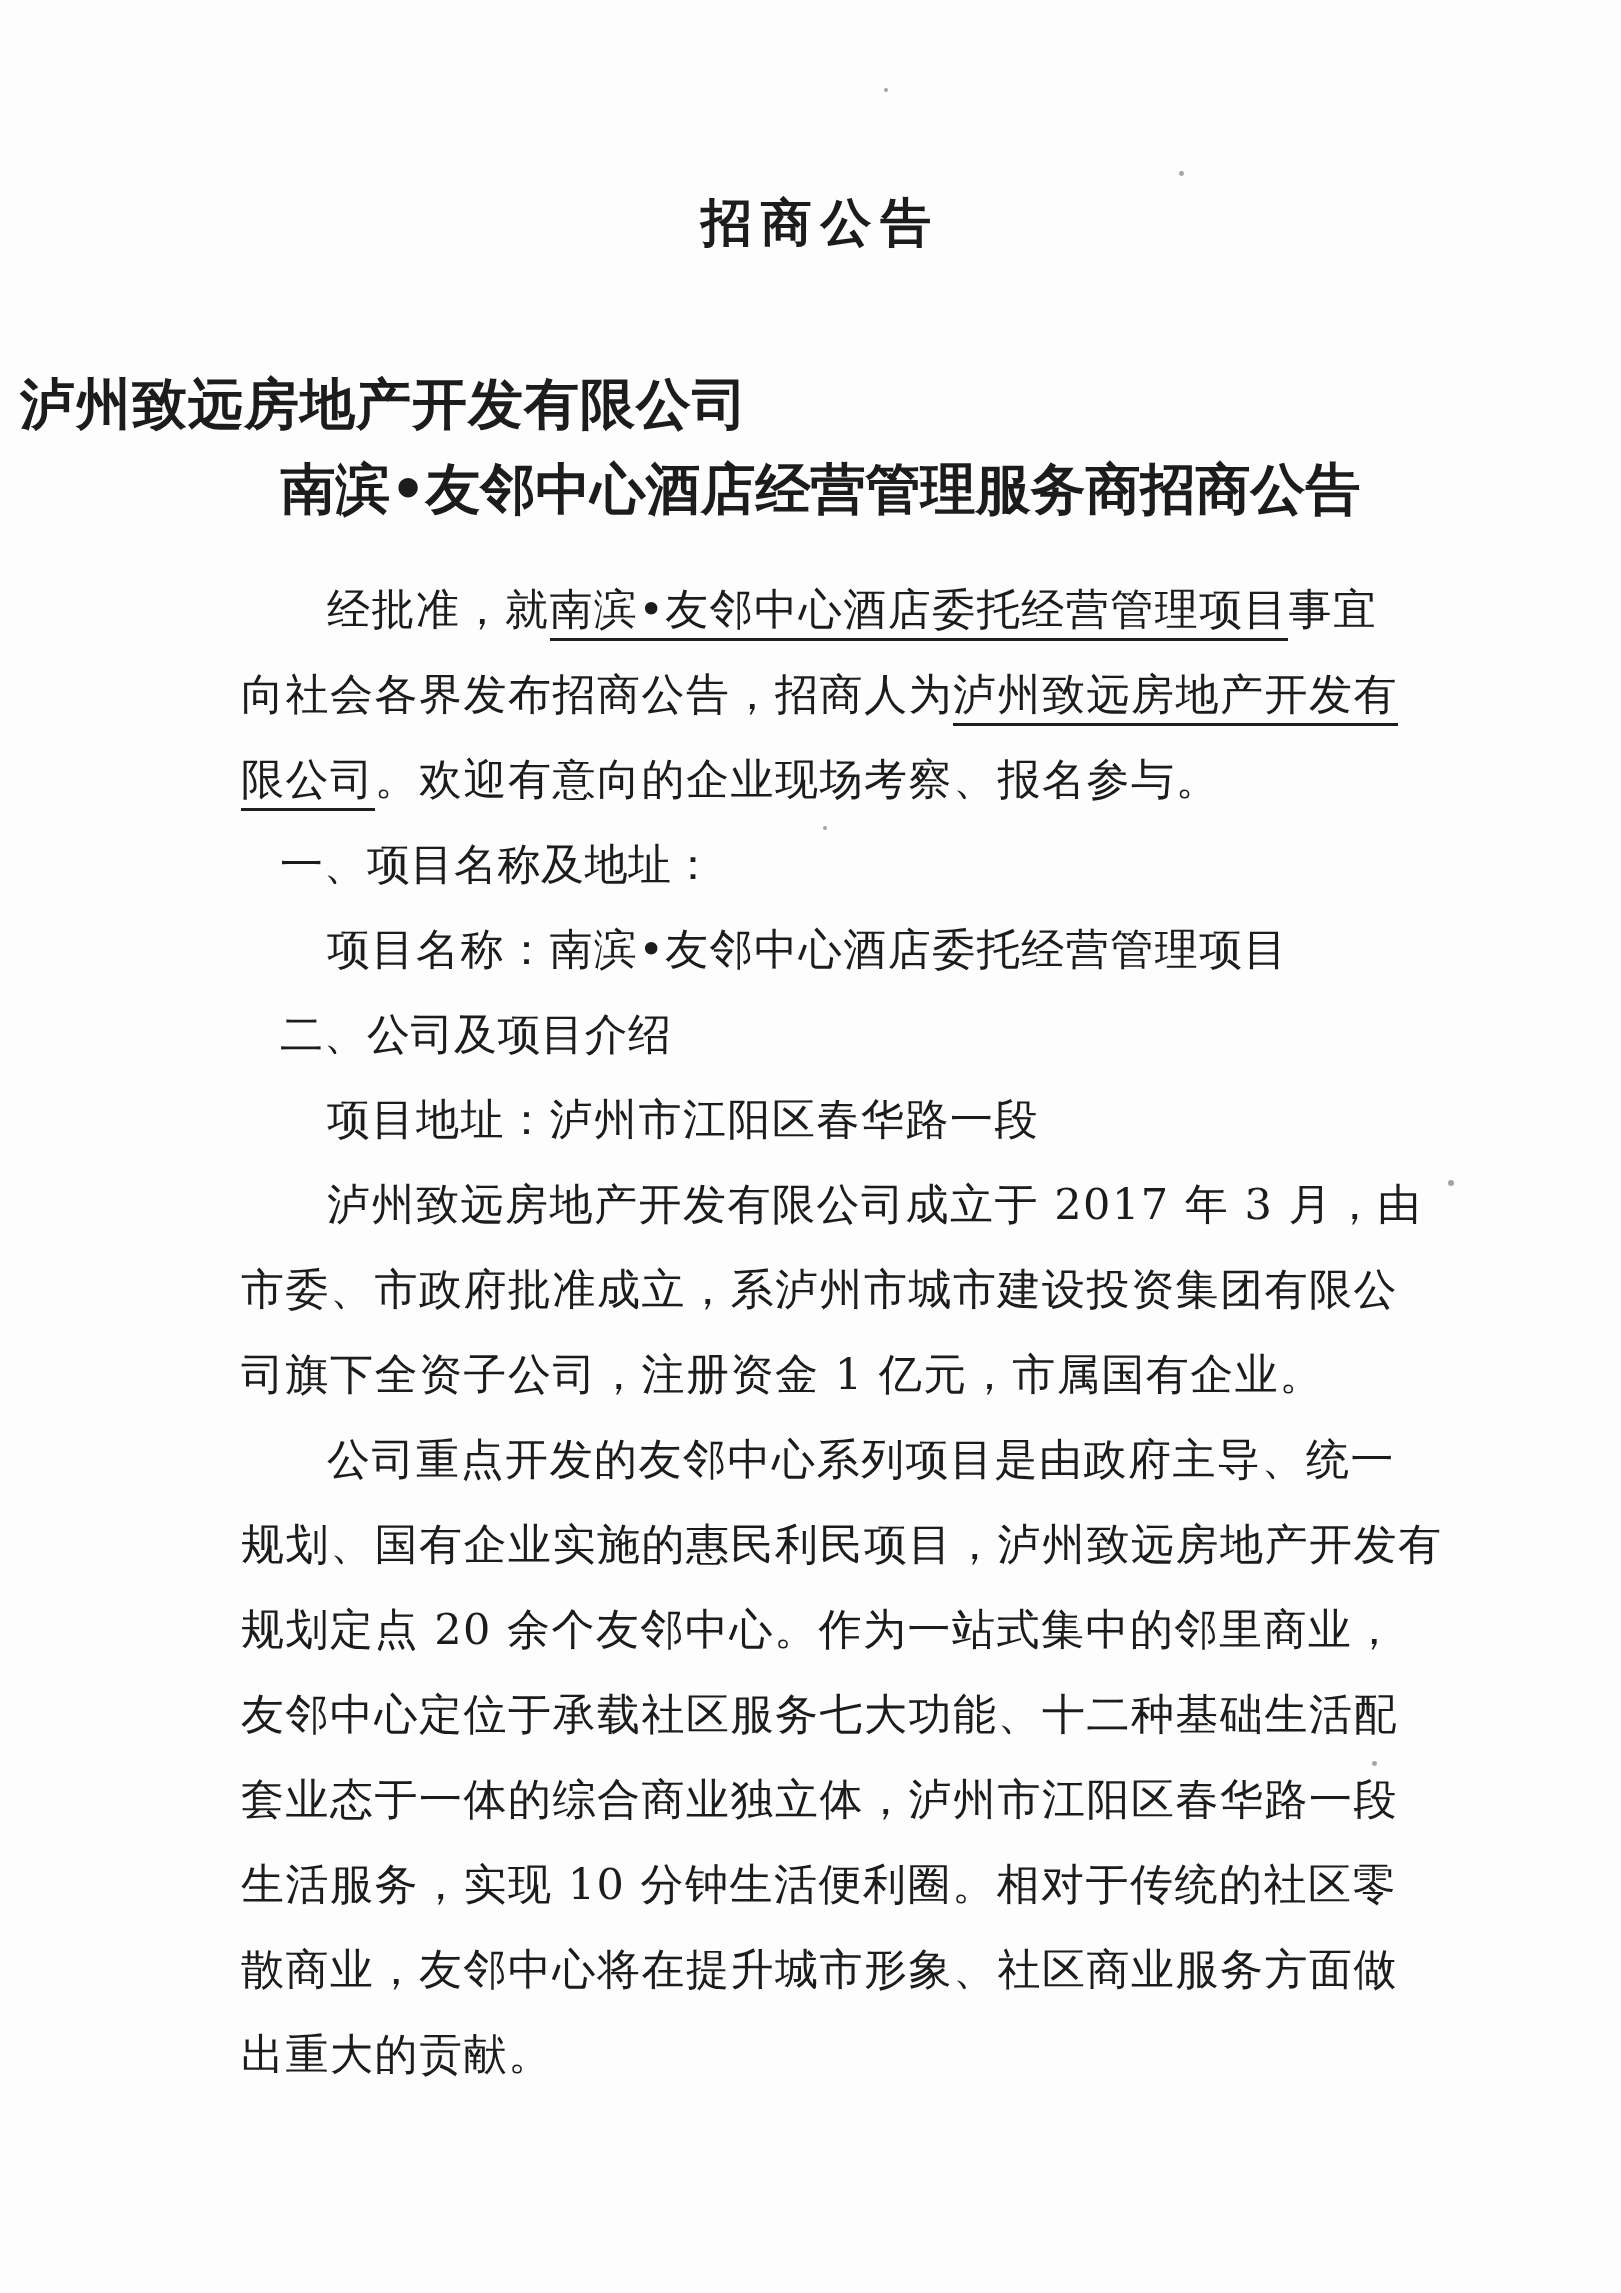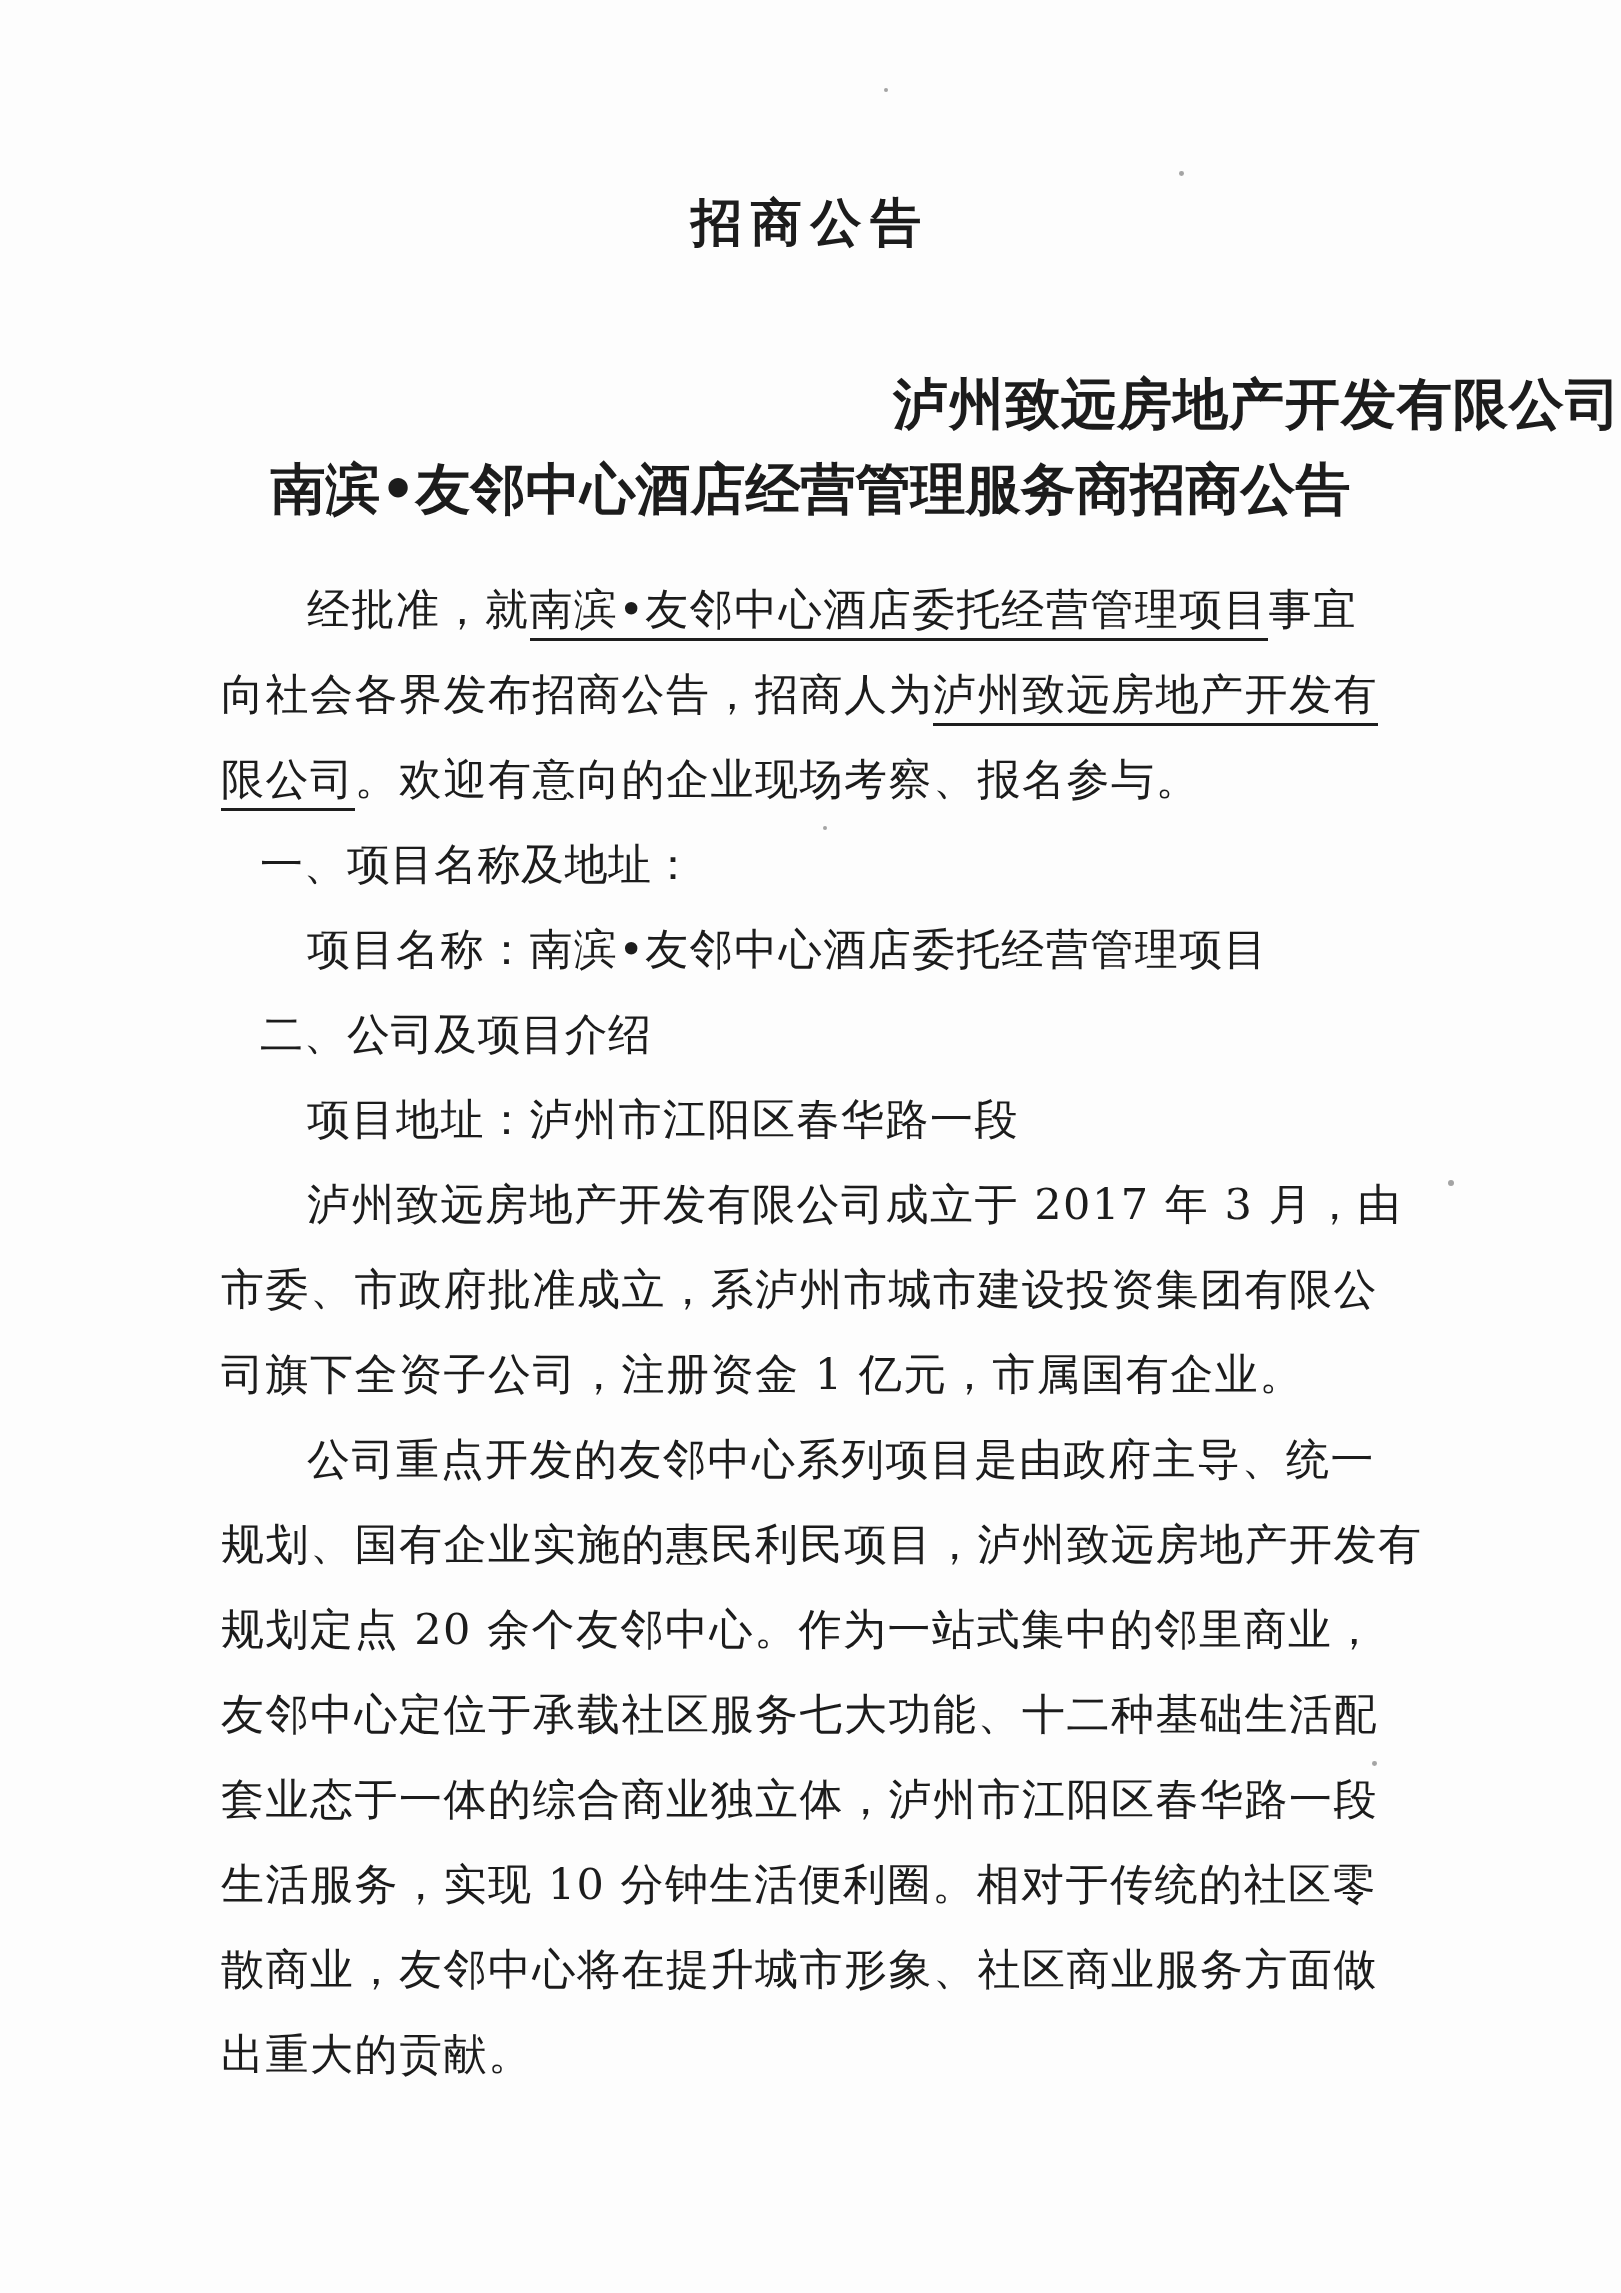--- a/index.html
+++ b/index.html
@@ -6,33 +6,34 @@
   .page{
     position:relative;
     width:1621px;
     height:2294px;
     background:#fdfdfd;
     overflow:hidden;
     color:#1c1c1c;
     font-family:"DejaVu Serif", serif;
     box-sizing:border-box;
     padding-top:194px;
+    padding-left:20px;
   }
   .doc-title{
     margin:0;
     text-align:center;
     font-family:"DejaVu Sans", sans-serif;
     font-size:51px;
     font-weight:700;
     letter-spacing:8.8px;
     line-height:57px;
   }
   .company-title{
     margin:122px 0 0 0;
-    text-align:right;
+    text-align:left;
     font-family:"DejaVu Sans", sans-serif;
     font-size:55px;
     font-weight:700;
     letter-spacing:1px;
     line-height:63px;
   }
   .announce-title{
     margin:21.6px 0 0 0;
     text-align:center;
     font-family:"DejaVu Sans", sans-serif;

